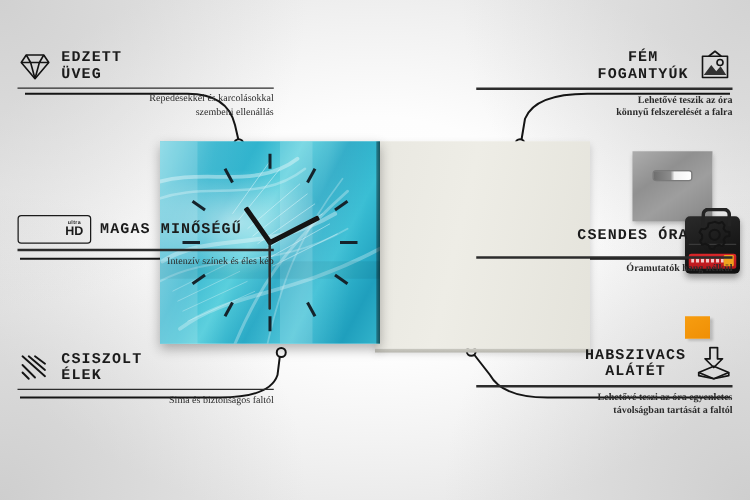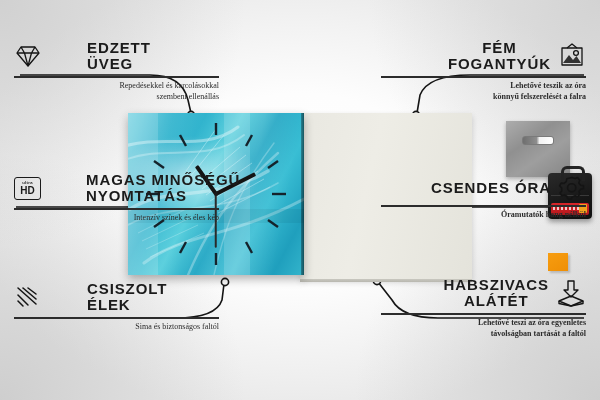--- a/index.html
+++ b/index.html
@@ -95,37 +95,36 @@
     box-shadow:2px 2px 2px rgba(0,0,0,.18);
   }
 
   
   .feature{position:absolute;width:205px;}
   .feature .head{display:flex;align-items:center;gap:7px;}
   .feature.left .head{justify-content:flex-start;}
   .feature.right .head{justify-content:flex-end;}
   .titles{display:flex;flex-direction:column;line-height:1.08;}
   .t1,.t2{
-    font-size:15px;letter-spacing:.9px;color:#1b1b1b;
-    font-family:Liberation Sans, sans-serif;font-weight:700;text-transform:uppercase;
+    font-size:12px;letter-spacing:.9px;color:#1b1b1b;
+    font-family:Liberation Mono, monospace;font-weight:700;text-transform:uppercase;
     white-space:nowrap;
-    margin-left:38px;
   }
   .feature.right .t1,.feature.right .t2{text-align:center;}
   .rule{height:1.5px;background:#2c2c2c;margin:4px 0 3px;}
   .desc{
     font-size:8px;color:#2b2b2b;line-height:1.35;
     font-family:"Liberation Serif", serif;white-space:pre-line;text-align:right;
   }
   .feature.right .desc{text-align:right;font-weight:bold;}
   .ico{flex:0 0 auto;display:block;}
   .hd-badge{
     width:25px;height:21px;border:1.4px solid #1b1b1b;border-radius:3px;
     display:flex;flex-direction:column;align-items:center;justify-content:center;
-    line-height:1;flex:0 0 auto;
+    line-height:1;flex:0 0 auto;padding-left:32px;
   }
   .hd-badge .u{font-size:4.2px;letter-spacing:.3px;font-weight:700;color:#1b1b1b;font-family:"Liberation Sans",sans-serif;}
   .hd-badge .h{font-size:10px;font-weight:700;color:#1b1b1b;font-family:"Liberation Sans",sans-serif;margin-top:.5px;}
 
   
   #f-glass{left:14px;top:40px;}
   #f-print{left:14px;top:172px;}
   #f-edges{left:14px;top:281px;}
   #f-handles{left:381px;top:40px;}
   #f-mech{left:381px;top:175px;}
@@ -247,21 +246,20 @@
   </div>
 
   <div class="feature left" id="f-print">
     <div class="head">
       <div class="hd-badge">
         <span class="u">ultra</span>
         <span class="h">HD</span>
       </div>
       <div class="titles">
         <span class="t1">MAGAS MINŐSÉGŰ</span>
-        <span class="t2">NYOMTATÁS</span>
       </div>
     </div>
     <div class="rule"></div>
     <div class="desc">Intenzív színek és éles kép</div>
   </div>
 
   <div class="feature left" id="f-edges">
     <div class="head">
       <svg class="ico" width="28" height="24" viewBox="0 0 28 24">
         <g stroke="#141414" stroke-width="1.5" fill="none" stroke-linecap="round">

